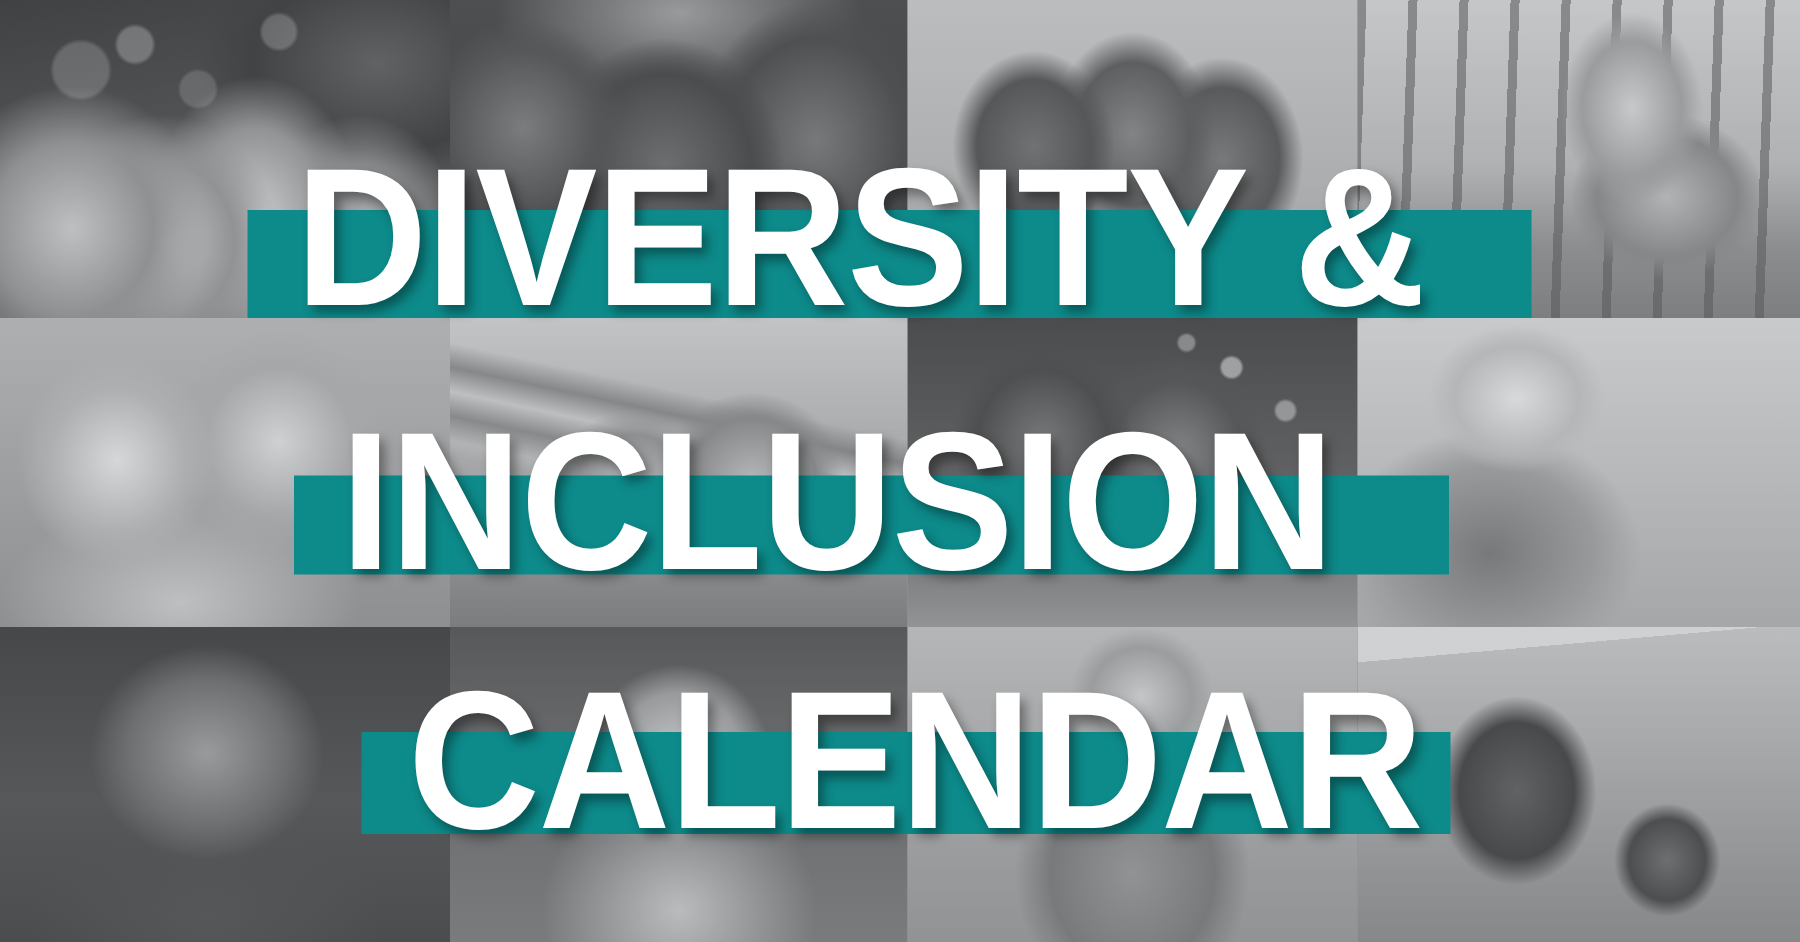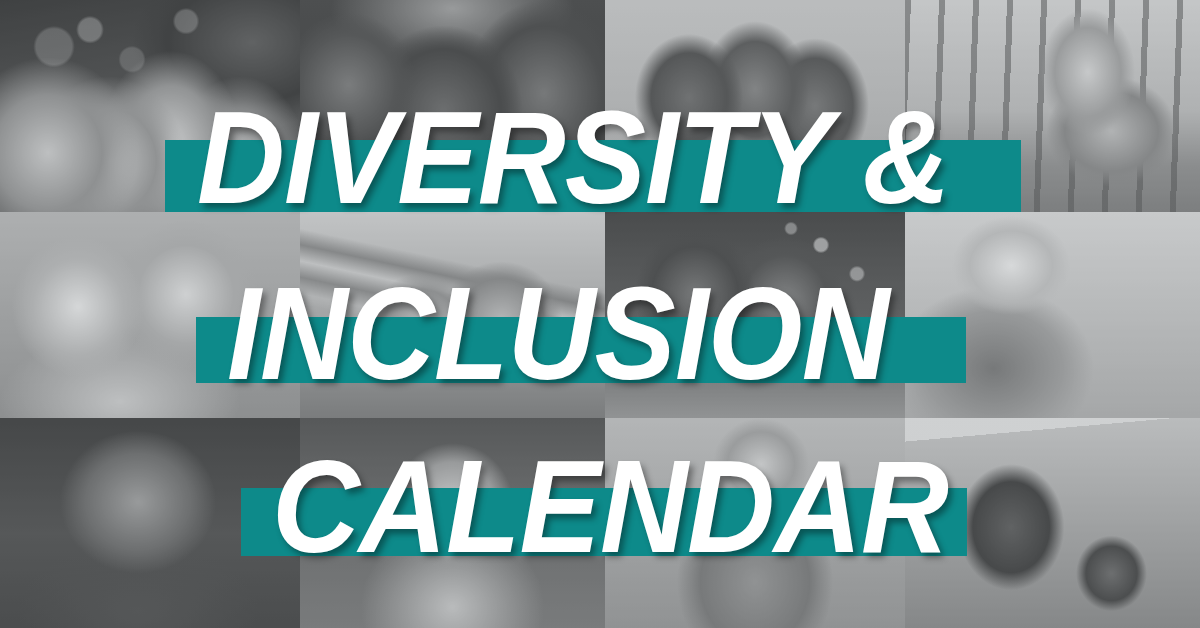--- a/index.html
+++ b/index.html
@@ -109,21 +109,21 @@
   .t-march .sky{background:
      linear-gradient(175deg, rgba(235,235,235,.9) 0 10%, rgba(0,0,0,0) 10%),
      radial-gradient(ellipse 18% 30% at 36% 52%, #4a4a4a 0%, #262626 72%, rgba(0,0,0,0) 100%),
      radial-gradient(ellipse 12% 18% at 70% 74%, #5c5c5c 0%, #2d2d2d 72%, rgba(0,0,0,0) 100%),
      linear-gradient(180deg,#c8cbcc 0%,#a6aaab 44%,#7c8082 100%);}
 
   
   #veil{position:absolute;inset:0;background:rgba(150,156,158,.30);}
 
   
-  #headline{position:absolute;inset:0;font-style:italic;}
+  #headline{position:absolute;inset:0;}
 
   .band{position:absolute;}
 
   .line{
     position:absolute;
     color:#fff;
     font-family:"Liberation Sans", sans-serif;
     font-weight:700;
     font-stretch:condensed;
     letter-spacing:-1px;

